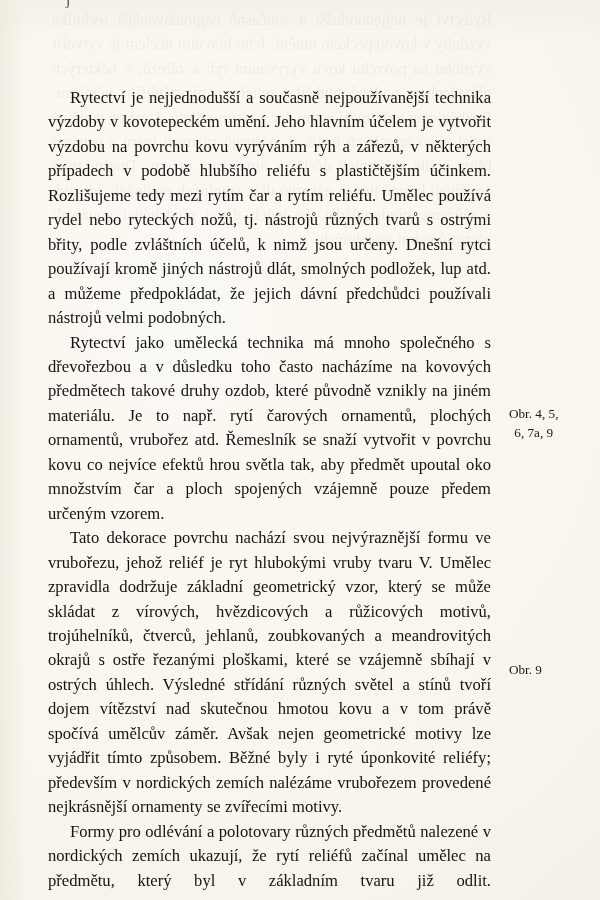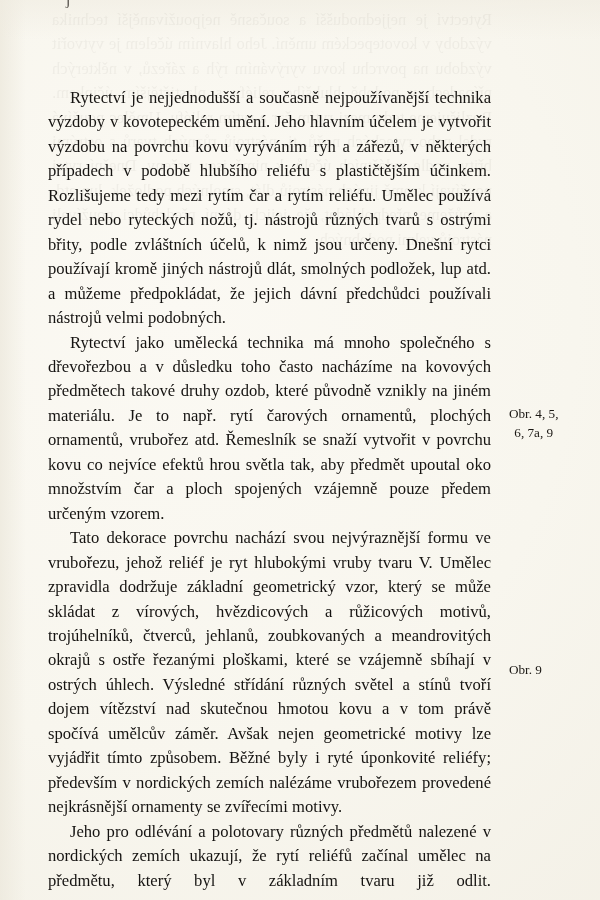--- a/index.html
+++ b/index.html
@@ -114,21 +114,21 @@
 <div class="page">
 
   <div class="running-head-fragment">j</div>
 
   <div class="bleed-through">Rytectví je nejjednodušší a současně nejpoužívanější technika výzdoby v kovotepeckém umění. Jeho hlavním účelem je vytvořit výzdobu na povrchu kovu vyrýváním rýh a zářezů, v některých případech v podobě hlubšího reliéfu s plastičtějším účinkem. Rozlišujeme tedy mezi rytím čar a rytím reliéfu. Umělec používá rydel nebo ryteckých nožů, tj. nástrojů různých tvarů s ostrými břity, podle zvláštních účelů, k nimž jsou určeny. Dnešní rytci používají kromě jiných nástrojů dlát, smolných podložek, lup atd. a můžeme předpokládat, že jejich dávní předchůdci používali nástrojů velmi podobných.</div>
 
   <div class="textblock">
     <p class="para">Rytectví je nejjednodušší a současně nejpoužívanější technika výzdoby v kovotepeckém umění. Jeho hlavním účelem je vytvořit výzdobu na povrchu kovu vyrýváním rýh a zářezů, v některých případech v podobě hlubšího reliéfu s plastičtějším účinkem. Rozlišujeme tedy mezi rytím čar a rytím reliéfu. Umělec používá rydel nebo ryteckých nožů, tj. nástrojů různých tvarů s ostrými břity, podle zvláštních účelů, k nimž jsou určeny. Dnešní rytci používají kromě jiných nástrojů dlát, smolných podložek, lup atd. a můžeme předpokládat, že jejich dávní předchůdci používali nástrojů velmi podobných.</p>
     <p class="para">Rytectví jako umělecká technika má mnoho společného s dřevořezbou a v důsledku toho často nacházíme na kovových předmětech takové druhy ozdob, které původně vznikly na jiném materiálu. Je to např. rytí čarových ornamentů, plochých ornamentů, vrubořez atd. Řemeslník se snaží vytvořit v povrchu kovu co nejvíce efektů hrou světla tak, aby předmět upoutal oko množstvím čar a ploch spojených vzájemně pouze předem určeným vzorem.</p>
     <p class="para">Tato dekorace povrchu nachází svou nejvýraznější formu ve vrubořezu, jehož reliéf je ryt hlubokými vruby tvaru V. Umělec zpravidla dodržuje základní geometrický vzor, který se může skládat z vírových, hvězdicových a růžicových motivů, trojúhelníků, čtverců, jehlanů, zoubkovaných a meandrovitých okrajů s ostře řezanými ploškami, které se vzájemně sbíhají v ostrých úhlech. Výsledné střídání různých světel a stínů tvoří dojem vítězství nad skutečnou hmotou kovu a v tom právě spočívá umělcův záměr. Avšak nejen geometrické motivy lze vyjádřit tímto způsobem. Běžné byly i ryté úponkovité reliéfy; především v nordických zemích nalézáme vrubořezem provedené nejkrásnější ornamenty se zvířecími motivy.</p>
-    <p class="para last-line-full">Jeho pro odlévání a polotovary různých předmětů nalezené v nordických zemích ukazují, že rytí reliéfů začínal umělec na předmětu, který byl v základním tvaru již odlit.</p>
+    <p class="para last-line-full">Formy pro odlévání a polotovary různých předmětů nalezené v nordických zemích ukazují, že rytí reliéfů začínal umělec na předmětu, který byl v základním tvaru již odlit.</p>
   </div>
 
   <div class="margin-note" id="margin-note-1">Obr. 4, 5,
 6, 7a, 9</div>
 
   <div class="margin-note" id="margin-note-2">Obr. 9</div>
 
 </div>
 
 </body></html>

